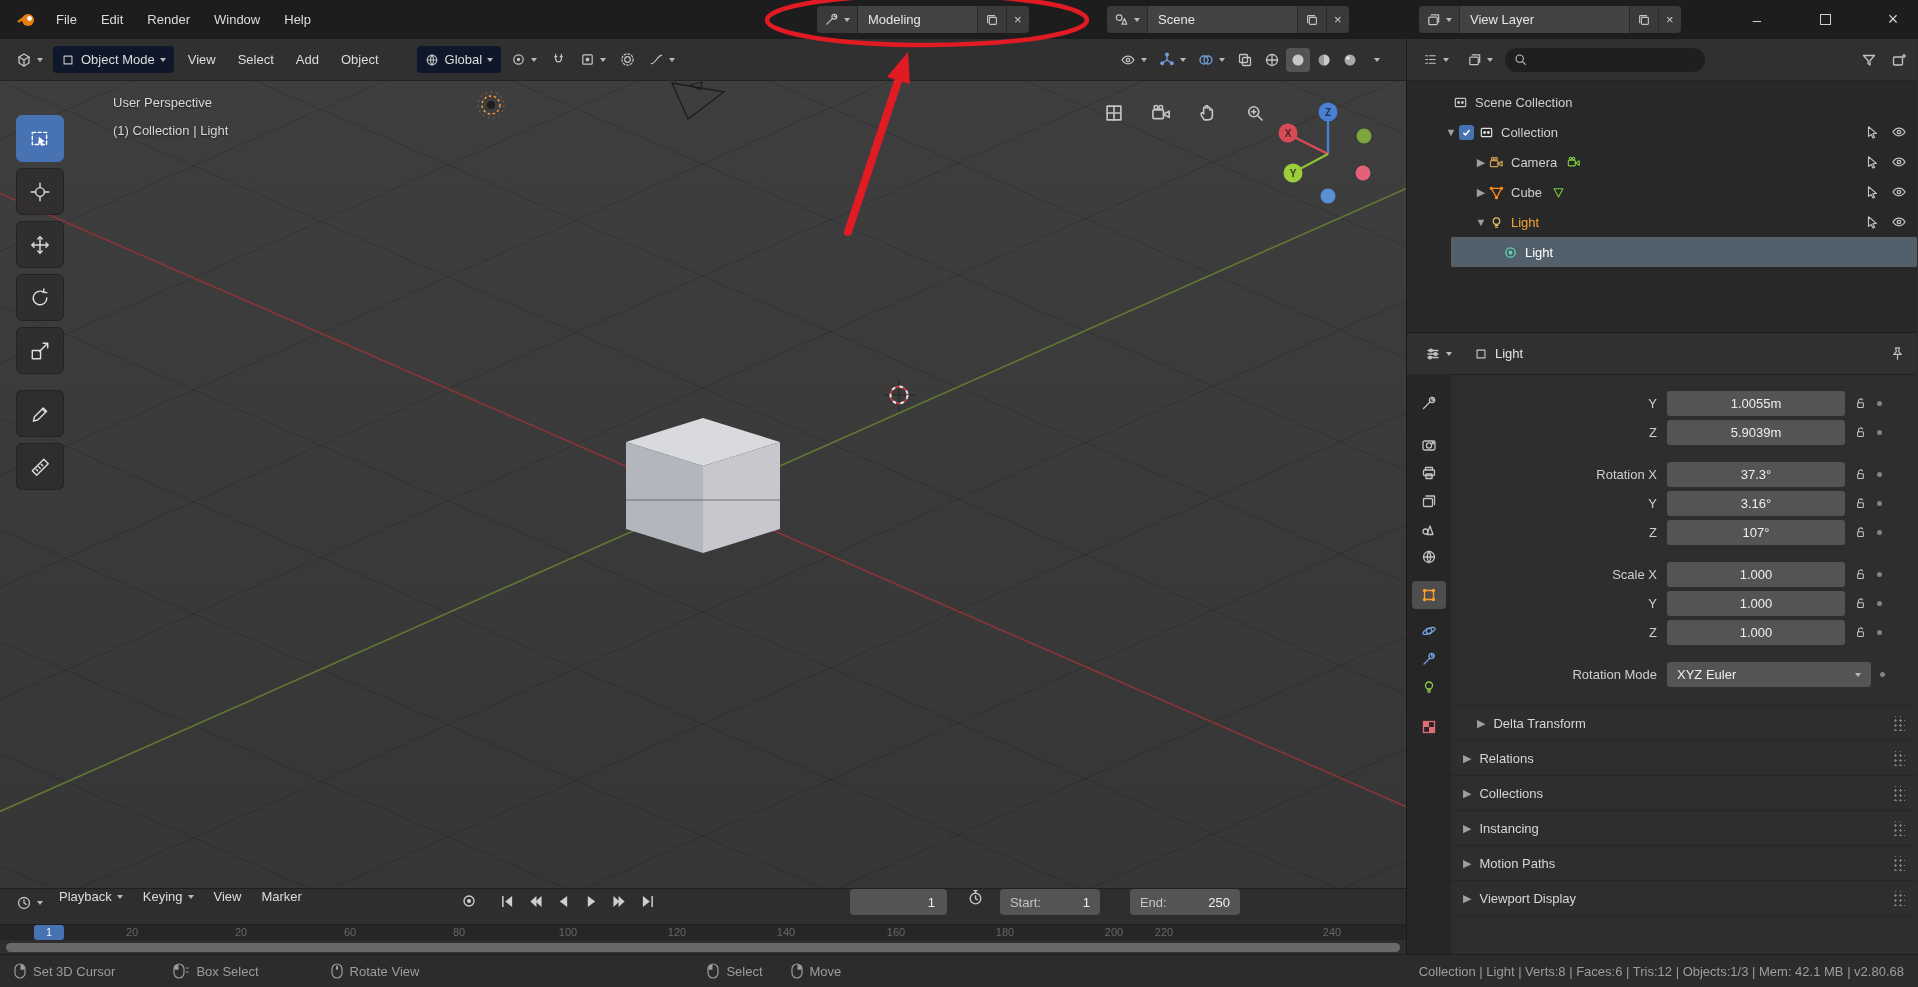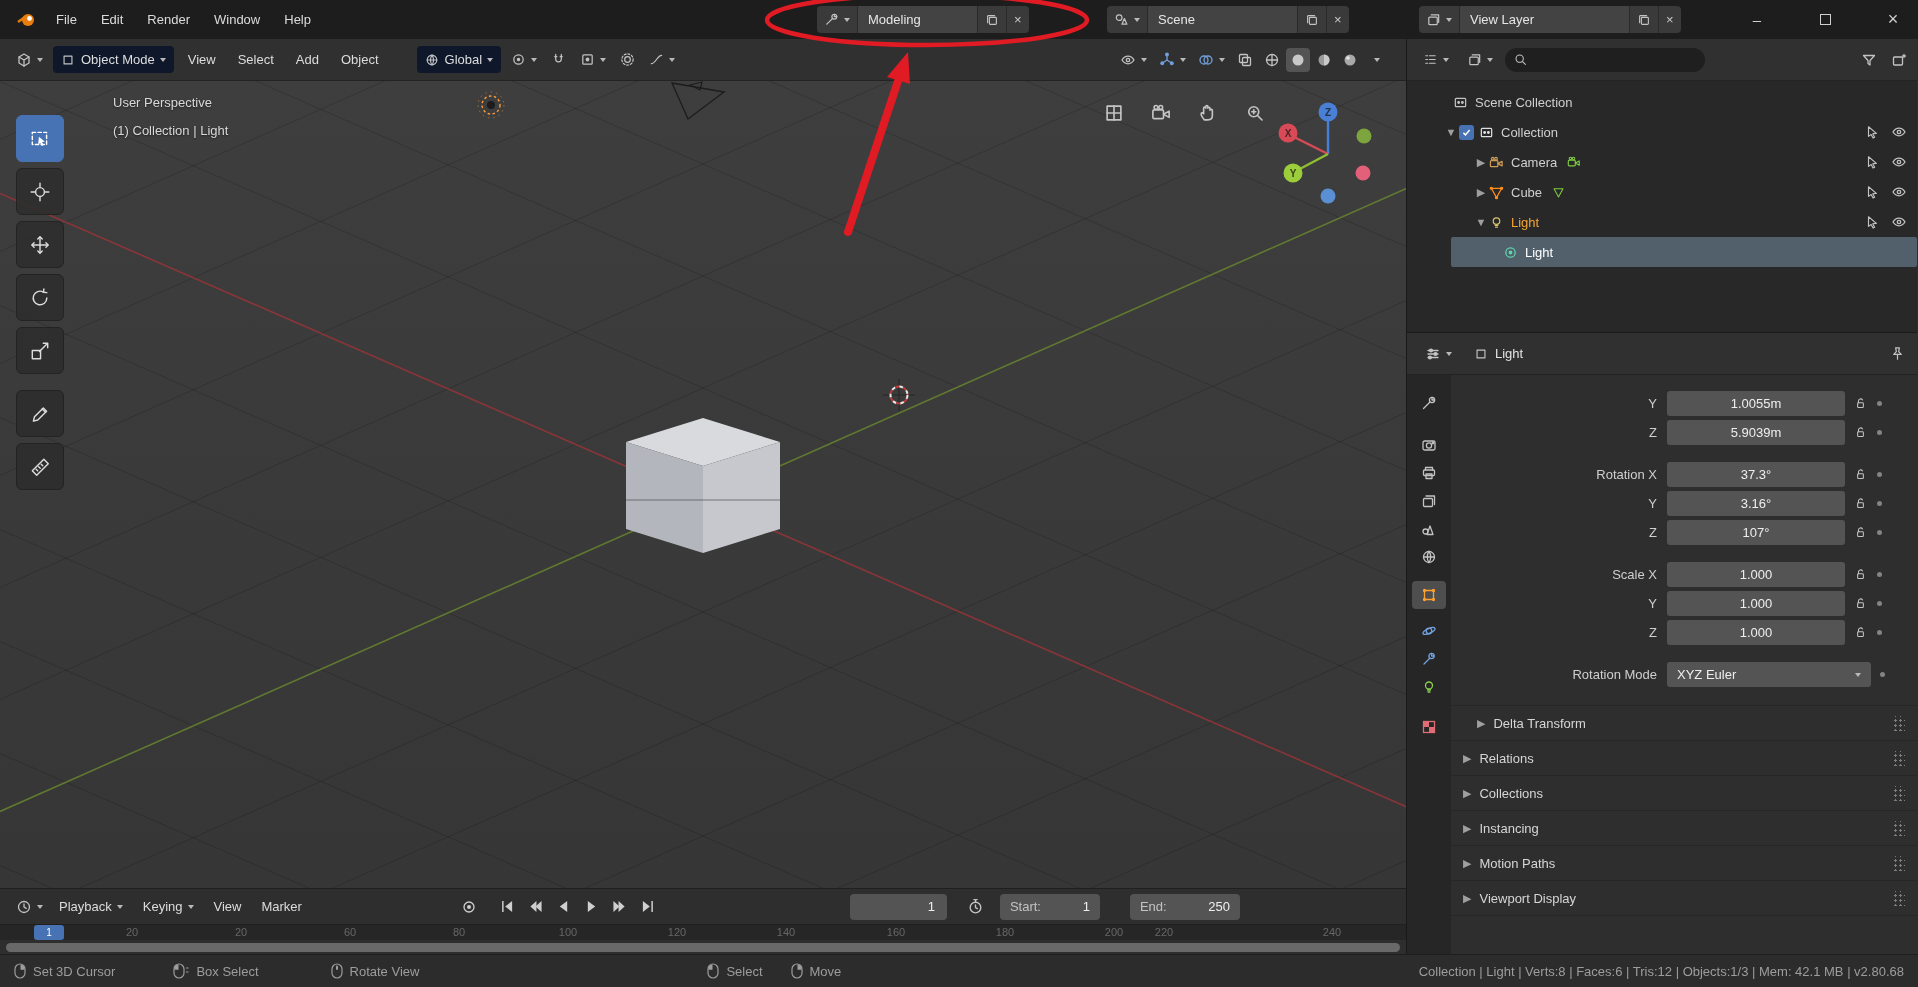--- a/index.html
+++ b/index.html
@@ -37,21 +37,21 @@
   #viewport{flex:1;position:relative;background:linear-gradient(#3e3e3e,#363636);overflow:hidden}
   .vp-text{position:absolute;left:113px;color:#d9d9d9;text-shadow:0 1px 2px rgba(0,0,0,.5);font-size:13px}
   #toolbar{position:absolute;left:16px;top:34px;display:flex;flex-direction:column;gap:6px}
   .tool{width:48px;height:47px;background:rgba(45,45,45,.85);border:1px solid #232323;border-radius:6px;display:flex;align-items:center;justify-content:center}
   .tool.active{background:#4772b3;border-color:#4772b3}
   .tool.gap{margin-top:10px}
   #vp-mini{position:absolute;top:18px;left:1100px;display:flex;gap:20px;opacity:.85}
   .minibtn{width:27px;height:27px;display:flex;align-items:center;justify-content:center}
 
   
-  #tlh{height:36px;background:#2e2e2e;border-top:1px solid #1f1f1f;display:flex;align-items:center;padding:0 10px}
+  #tlh{height:36px;background:#2e2e2e;border-top:1px solid #1f1f1f;display:flex;align-items:flex-start;padding:0 10px}
   #tlstrip{height:16px;background:#262626;position:relative;overflow:hidden;border-top:1px solid #1f1f1f}
   .rulernum{position:absolute;top:1px;font-size:11px;color:#9a9a9a;opacity:.55;transform:translateX(-50%)}
   #playhead{position:absolute;left:34px;top:0;width:30px;height:15px;background:#4772b3;border-radius:3px;color:#fff;font-size:10px;display:flex;align-items:center;justify-content:center}
   #hscroll{height:14px;background:#2e2e2e;display:flex;align-items:center;padding:0 6px}
   #hthumb{height:9px;width:100%;background:#696969;border-radius:5px}
   .tfield{background:#545454;border-radius:4px;height:26px;display:flex;align-items:center;color:#efefef}
   .transport{display:flex;align-items:center;gap:3px}
   .tbtn{width:25px;height:24px;display:flex;align-items:center;justify-content:center;border-radius:3px}
 
   

